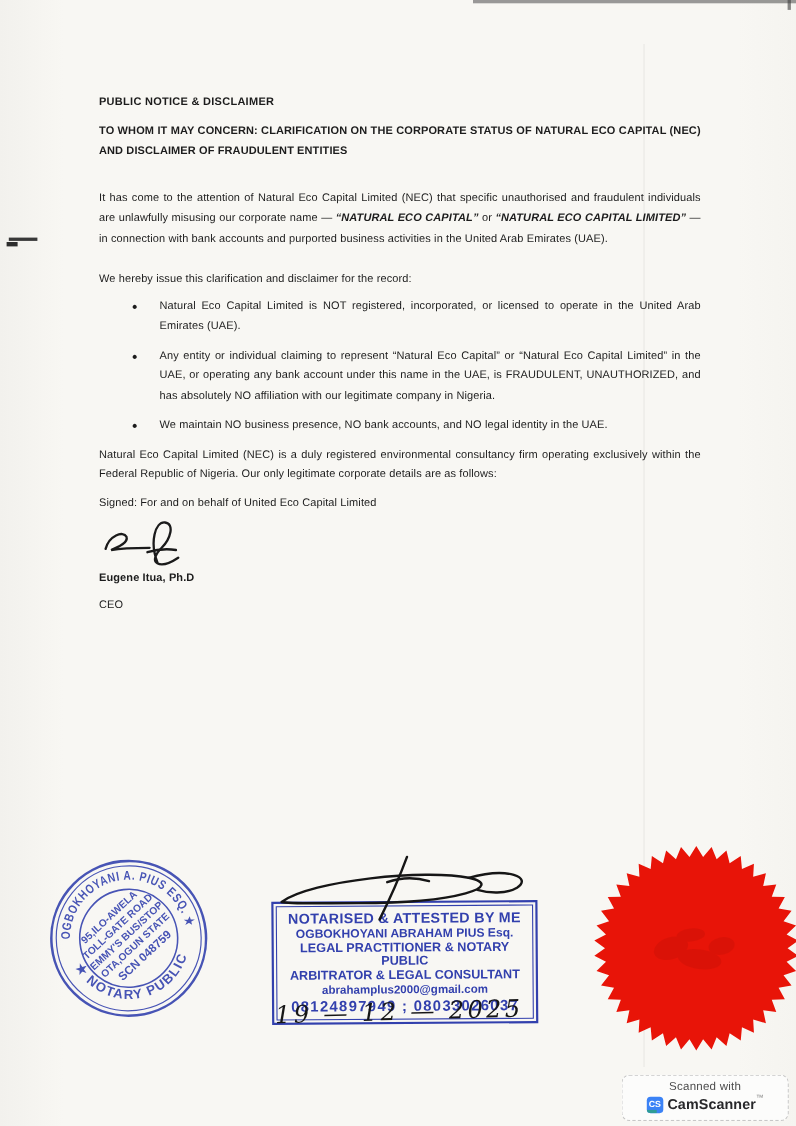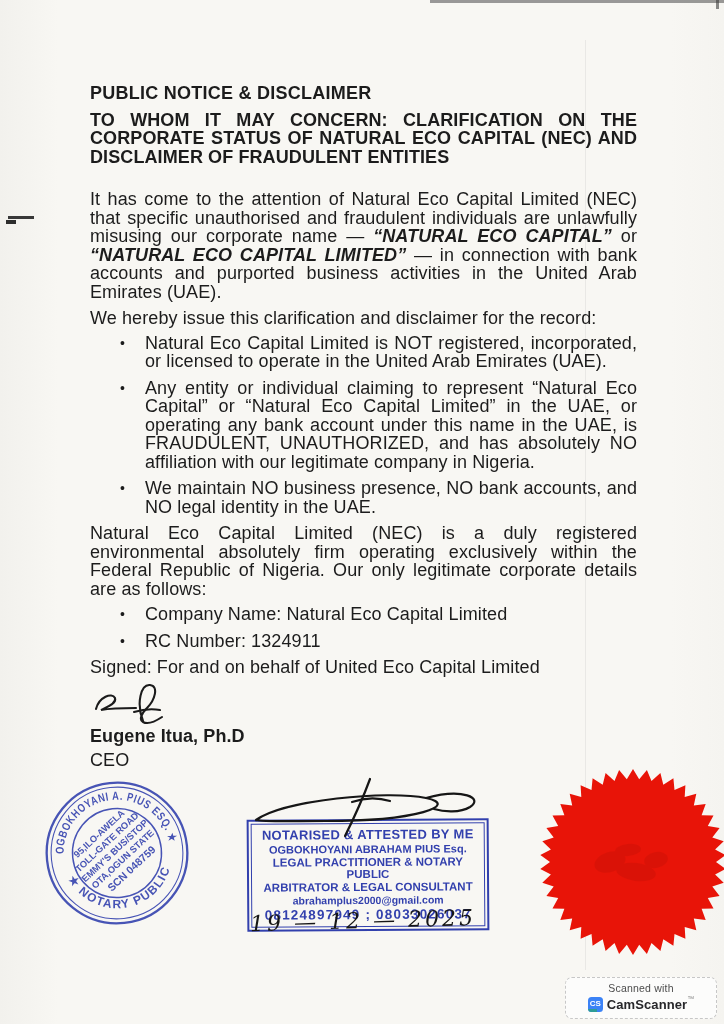--- a/index.html
+++ b/index.html
@@ -1,25 +1,25 @@
 <!DOCTYPE html>
 <html><head>
 <meta charset="utf-8">
 <style>
   html,body{margin:0;padding:0;}
   body{width:724px;height:1024px;overflow:hidden;position:relative;
        font-family:"Liberation Sans",sans-serif;
        background:linear-gradient(90deg,#f2f1ed 0,#f8f7f3 58px,#f8f7f3 670px,#f5f4f0 724px);}
   .page{position:absolute;inset:0;}
   .content{position:absolute;left:90px;top:84px;width:547px;color:#1c1c1c;
-           font-size:18px;line-height:18.5px;letter-spacing:.1px;}
+           font-size:10px;line-height:18.5px;letter-spacing:.1px;}
   .doc-title{font-weight:bold;margin:0 0 8px 0;letter-spacing:.25px;}
   .subject{font-weight:bold;text-align:justify;margin:0 0 24px 0;}
   .para{text-align:justify;margin:0 0 7px 0;}
-  .intro{margin:8px 0 6px 0;}
+  .intro{margin:18px 0 6px 0;}
   ul.bullets{list-style:none;margin:0 0 4px 0;padding:0;}
   ul.bullets li{position:relative;padding-left:55px;text-align:justify;margin:0 0 8px 0;}
   ul.bullets li::before{content:"•";position:absolute;left:30px;top:0;font-size:14px;}
   .run-b{font-weight:bold;}
   .run-i{font-style:italic;}
   .run-u{text-decoration:underline;}
   .signed-line{margin:0 0 2px 0;}
   .sig1{display:block;margin:2px 0 0 0;}
   .signer-name{font-weight:bold;margin:2px 0 6px 0;}
   .signer-title{margin:0;}
@@ -84,25 +84,21 @@
   <div class="content">
     <p class="doc-title">PUBLIC NOTICE &amp; DISCLAIMER</p>
     <p class="subject">TO WHOM IT MAY CONCERN: CLARIFICATION ON THE CORPORATE STATUS OF NATURAL ECO CAPITAL (NEC) AND DISCLAIMER OF FRAUDULENT ENTITIES</p>
     <p class="para"><span>It has come to the attention of Natural Eco Capital Limited (NEC) that specific unauthorised and fraudulent individuals are unlawfully misusing our corporate name — </span><span class="run-b run-i">“NATURAL ECO CAPITAL”</span><span> or </span><span class="run-b run-i">“NATURAL ECO CAPITAL LIMITED”</span><span> — in connection with bank accounts and purported business activities in the United Arab Emirates (UAE).</span></p>
     <p class="intro">We hereby issue this clarification and disclaimer for the record:</p>
     <ul class="bullets">
       <li>Natural Eco Capital Limited is NOT registered, incorporated, or licensed to operate in the United Arab Emirates (UAE).</li>
       <li>Any entity or individual claiming to represent “Natural Eco Capital” or “Natural Eco Capital Limited” in the UAE, or operating any bank account under this name in the UAE, is FRAUDULENT, UNAUTHORIZED, and has absolutely NO affiliation with our legitimate company in Nigeria.</li>
       <li>We maintain NO business presence, NO bank accounts, and NO legal identity in the UAE.</li>
     </ul>
-    <p class="para">Natural Eco Capital Limited (NEC) is a duly registered environmental absolutely firm operating exclusively within the Federal Republic of Nigeria. Our only legitimate corporate details are as follows:</p>
-    <ul class="bullets">
-      <li>Company Name: Natural Eco Capital Limited</li>
-      <li>RC Number: 1324911</li>
-    </ul>
+    <p class="para">Natural Eco Capital Limited (NEC) is a duly registered environmental consultancy firm operating exclusively within the Federal Republic of Nigeria. Our only legitimate corporate details are as follows:</p>
     <p class="signed-line">Signed: For and on behalf of United Eco Capital Limited</p>
 
     <svg class="sig1" width="112" height="46" viewBox="0 0 112 46">
       <g fill="none" stroke="#1b1b1b" stroke-width="2.1" stroke-linecap="round">
         <path d="M6 30 C 9 18 22 13 25 19 C 27 25 15 29 11 31 C 22 29 36 29 46 29"></path>
         <path d="M53 42 C 46 24 51 5 60 6 C 69 7 65 21 57 29 C 51 35 49 41 53 43 C 58 46 66 42 72 38"></path>
         <path d="M44 33 C 54 30 64 30 70 31"></path>
       </g>
     </svg>
 

